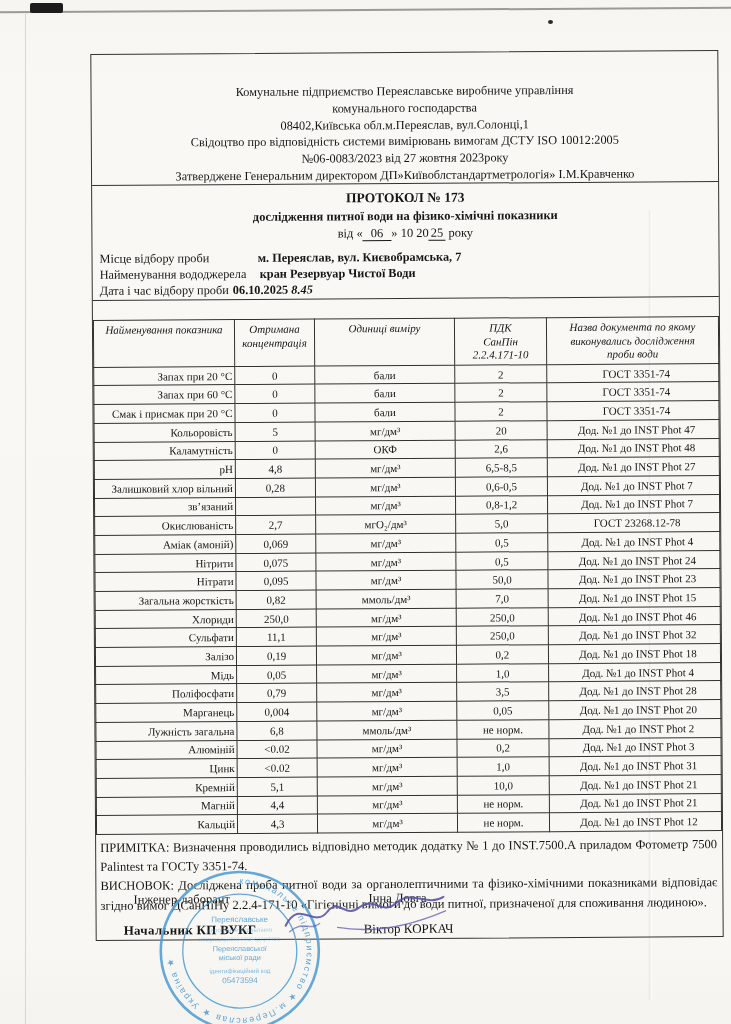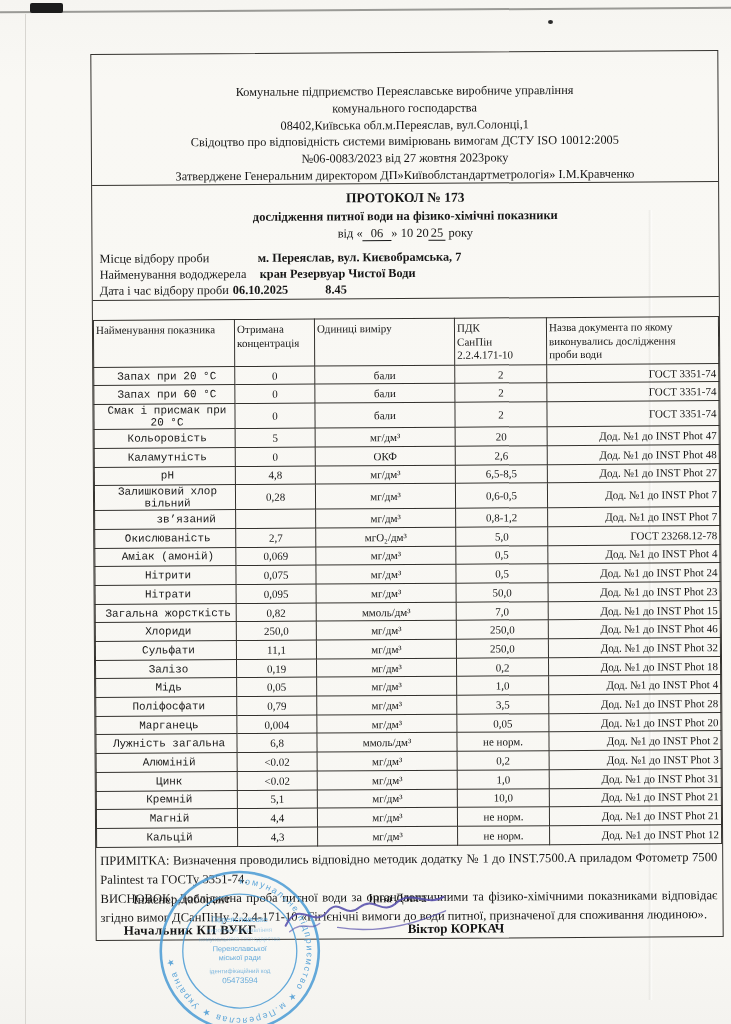--- a/index.html
+++ b/index.html
@@ -29,39 +29,39 @@
   .p-date{text-align:center;font-size:12.5px;line-height:17px;}
   .u{border-bottom:1px solid #161616;padding:0 8px;}
   .u2{border-bottom:1px solid #161616;padding:0 2px;}
   .sample{margin-top:7px;padding-left:7px;}
   .sample-row{font-size:12.3px;line-height:16.2px;white-space:nowrap;}
   .sample-row .lbl{display:inline-block;}
   .sample-row:nth-child(1) .lbl{width:155px;}
   .sample-row:nth-child(2) .lbl{width:157px;}
   .sample-row:nth-child(3) .lbl{width:130px;}
   .sample-row .val{font-weight:bold;}
-  .sample-row .val2{font-weight:bold;margin-left:34px;}
+  .sample-row .val2{font-weight:bold;font-style:italic;}
   
   table.results{margin-top:19px;width:100%;border-collapse:collapse;table-layout:fixed;}
   table.results th,table.results td{border:1px solid #34322e;font-weight:normal;}
   table.results{border:1.5px solid #34322e;}
-  table.results th{font-size:11px;line-height:13.6px;text-align:left;vertical-align:top;padding:3px 2px 2px 2px;white-space:pre-line;}
+  table.results th{font-size:11px;line-height:13.6px;text-align:center;vertical-align:top;padding:3px 2px 2px 2px;white-space:pre-line;font-style:italic;}
   table.results td{font-size:11px;height:17.7px;padding:0 2px;line-height:12px;}
-  table.results td:nth-child(1){text-align:center;padding-left:7px;font-family:Liberation Mono, monospace;}
+  table.results td:nth-child(1){text-align:right;padding-left:7px;}
   table.results td:nth-child(2),table.results td:nth-child(3),table.results td:nth-child(4){text-align:center;}
-  table.results td:nth-child(5){text-align:right;padding-left:9px;}
+  table.results td:nth-child(5){text-align:center;padding-left:9px;}
   table.results td.indent{padding-left:44px;}
   
   .notes{padding:4px 5px 0 4px;}
   .notes p{margin:0;font-size:12.6px;line-height:19.2px;text-align:justify;}
   
   .sig1{position:absolute;left:37px;top:838px;font-size:12.6px;}
   .sig1-name{position:absolute;left:272px;top:838px;font-size:12.6px;}
   .sig2{position:absolute;left:27px;top:868px;font-size:13px;font-weight:bold;letter-spacing:0.3px;text-align:center;}
-  .sig2-name{position:absolute;left:267px;top:868px;font-size:13px;font-weight:bold;margin-left:44px;}
+  .sig2-name{position:absolute;left:267px;top:868px;font-size:13px;font-weight:normal;}
   .stamp{position:absolute;left:58px;top:812px;width:170px;height:170px;opacity:0.88;}
   .signature-svg{position:absolute;left:183px;top:838px;width:172px;height:52px;}
 </style>
 </head>
 <body>
 
 <div class="page">
 
   <div class="scan-top-line"></div>
   <div class="corner-mark"></div>

